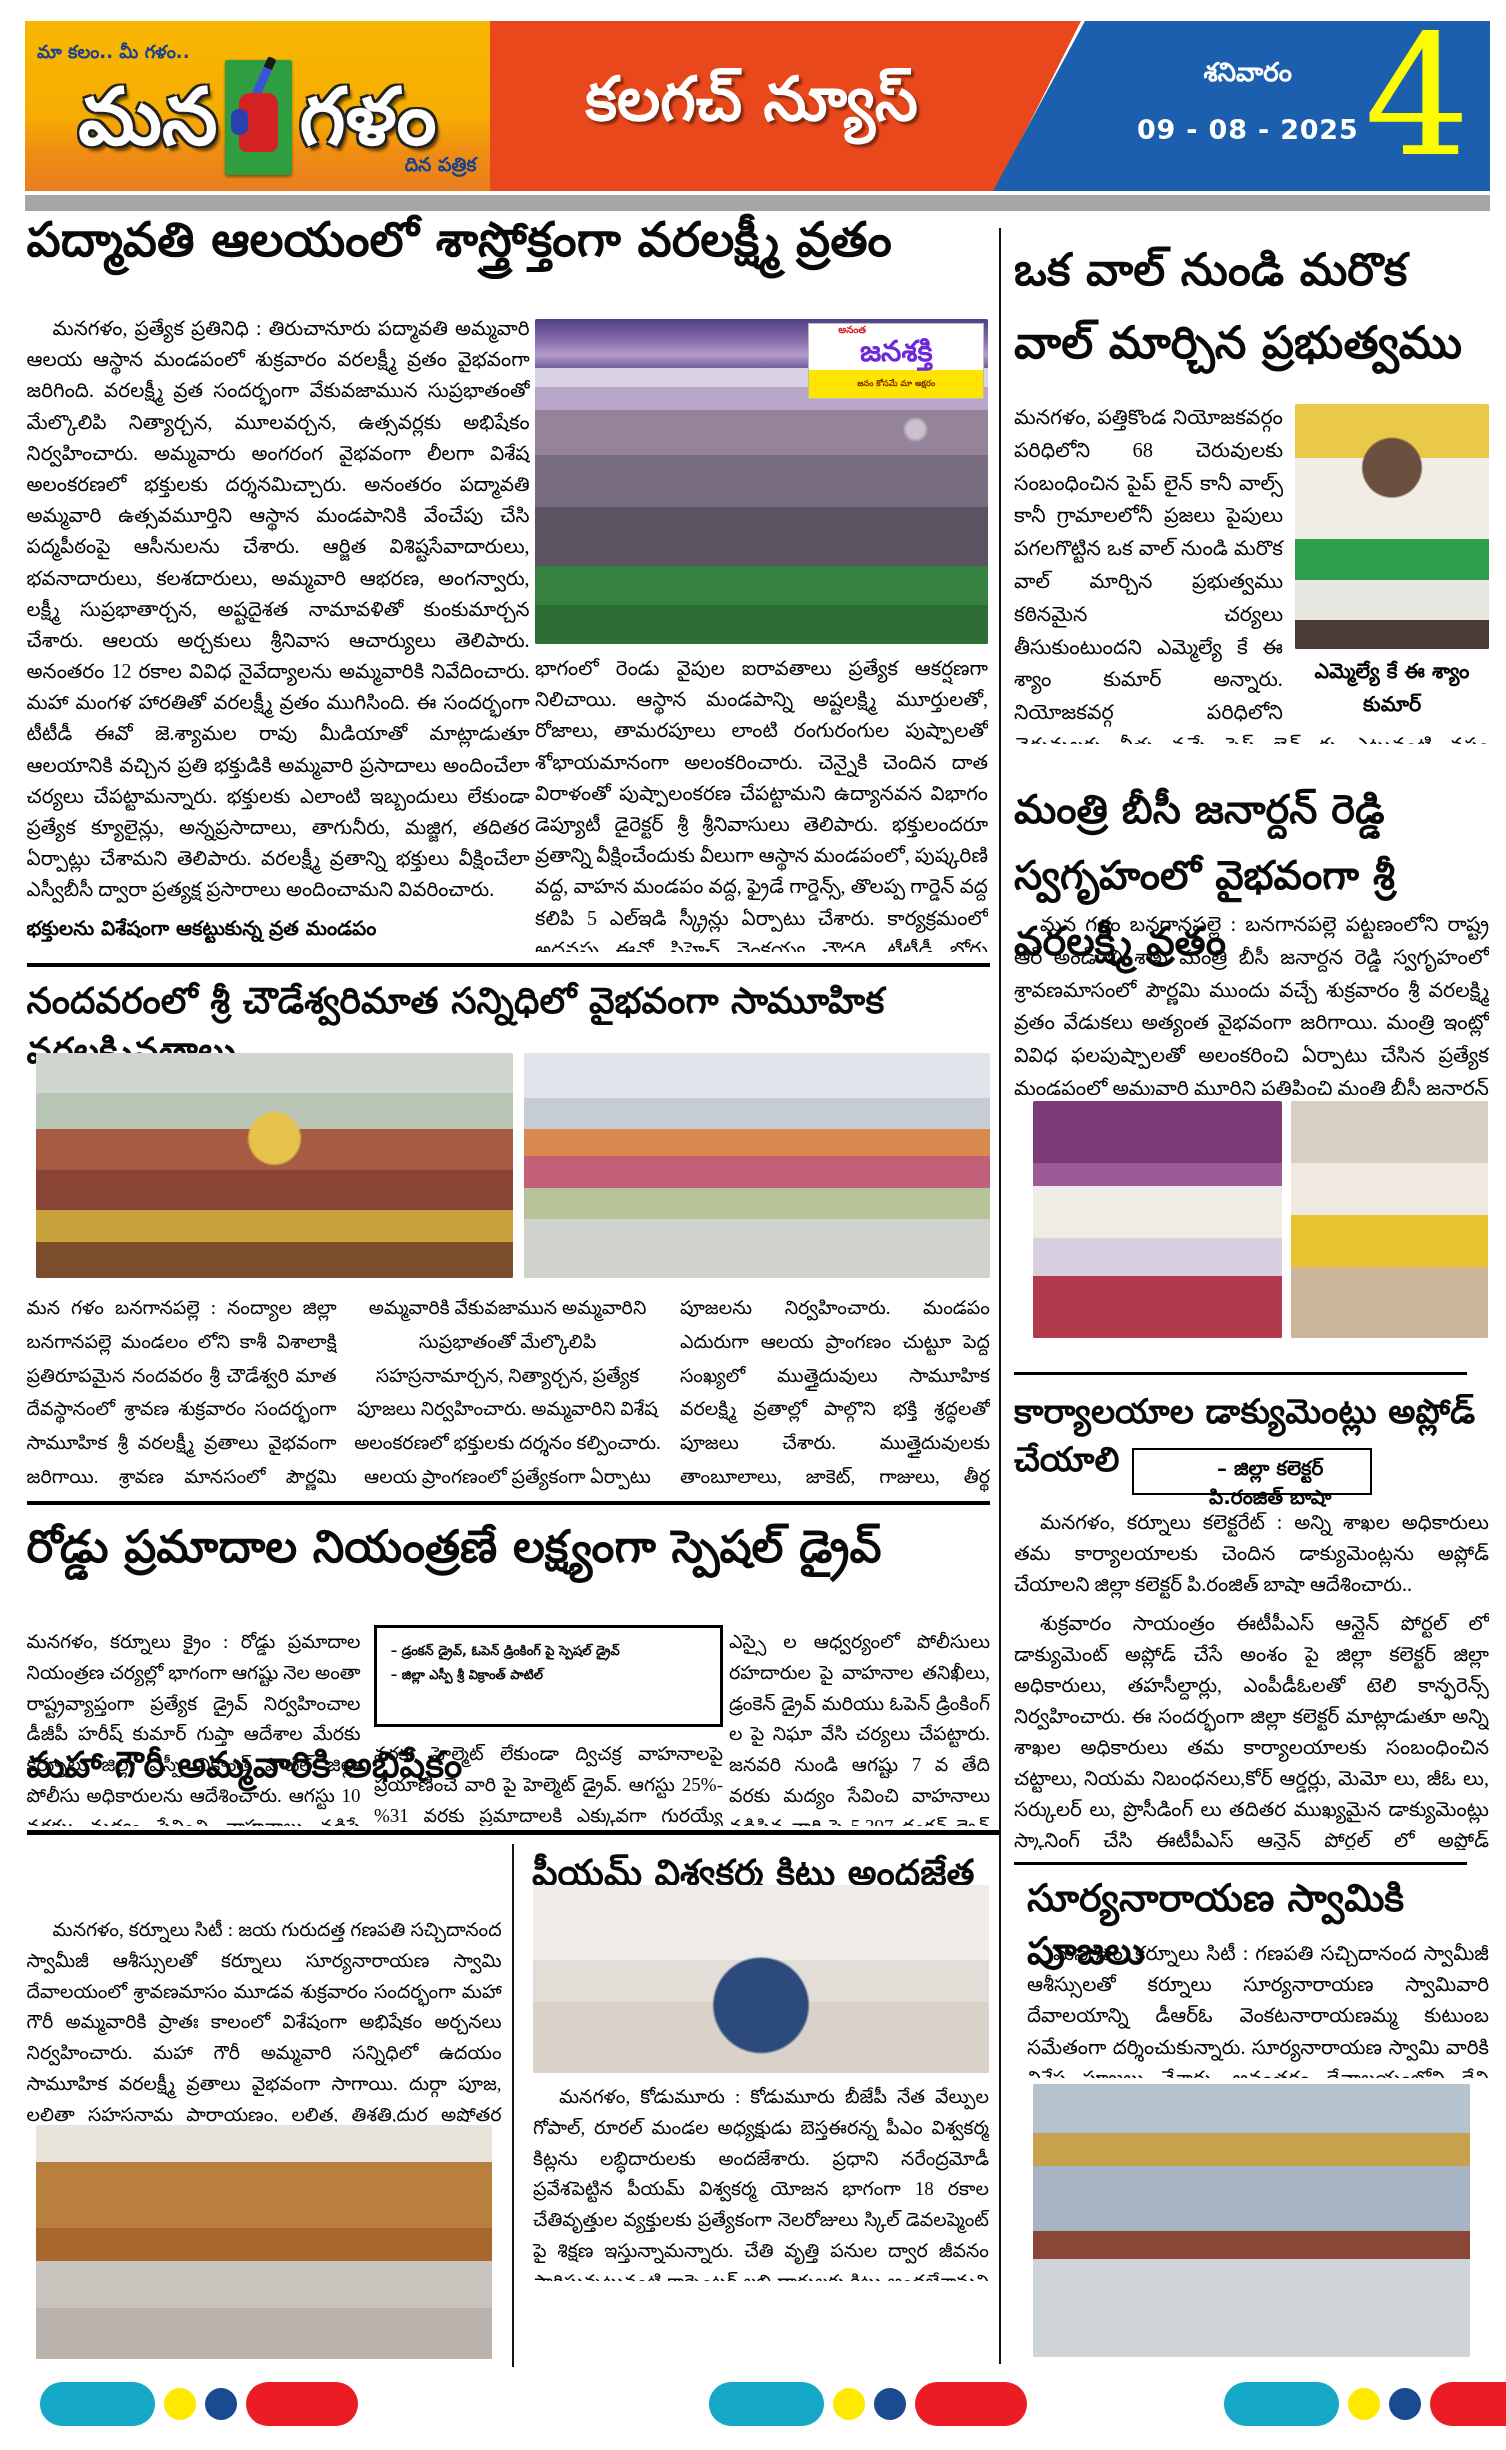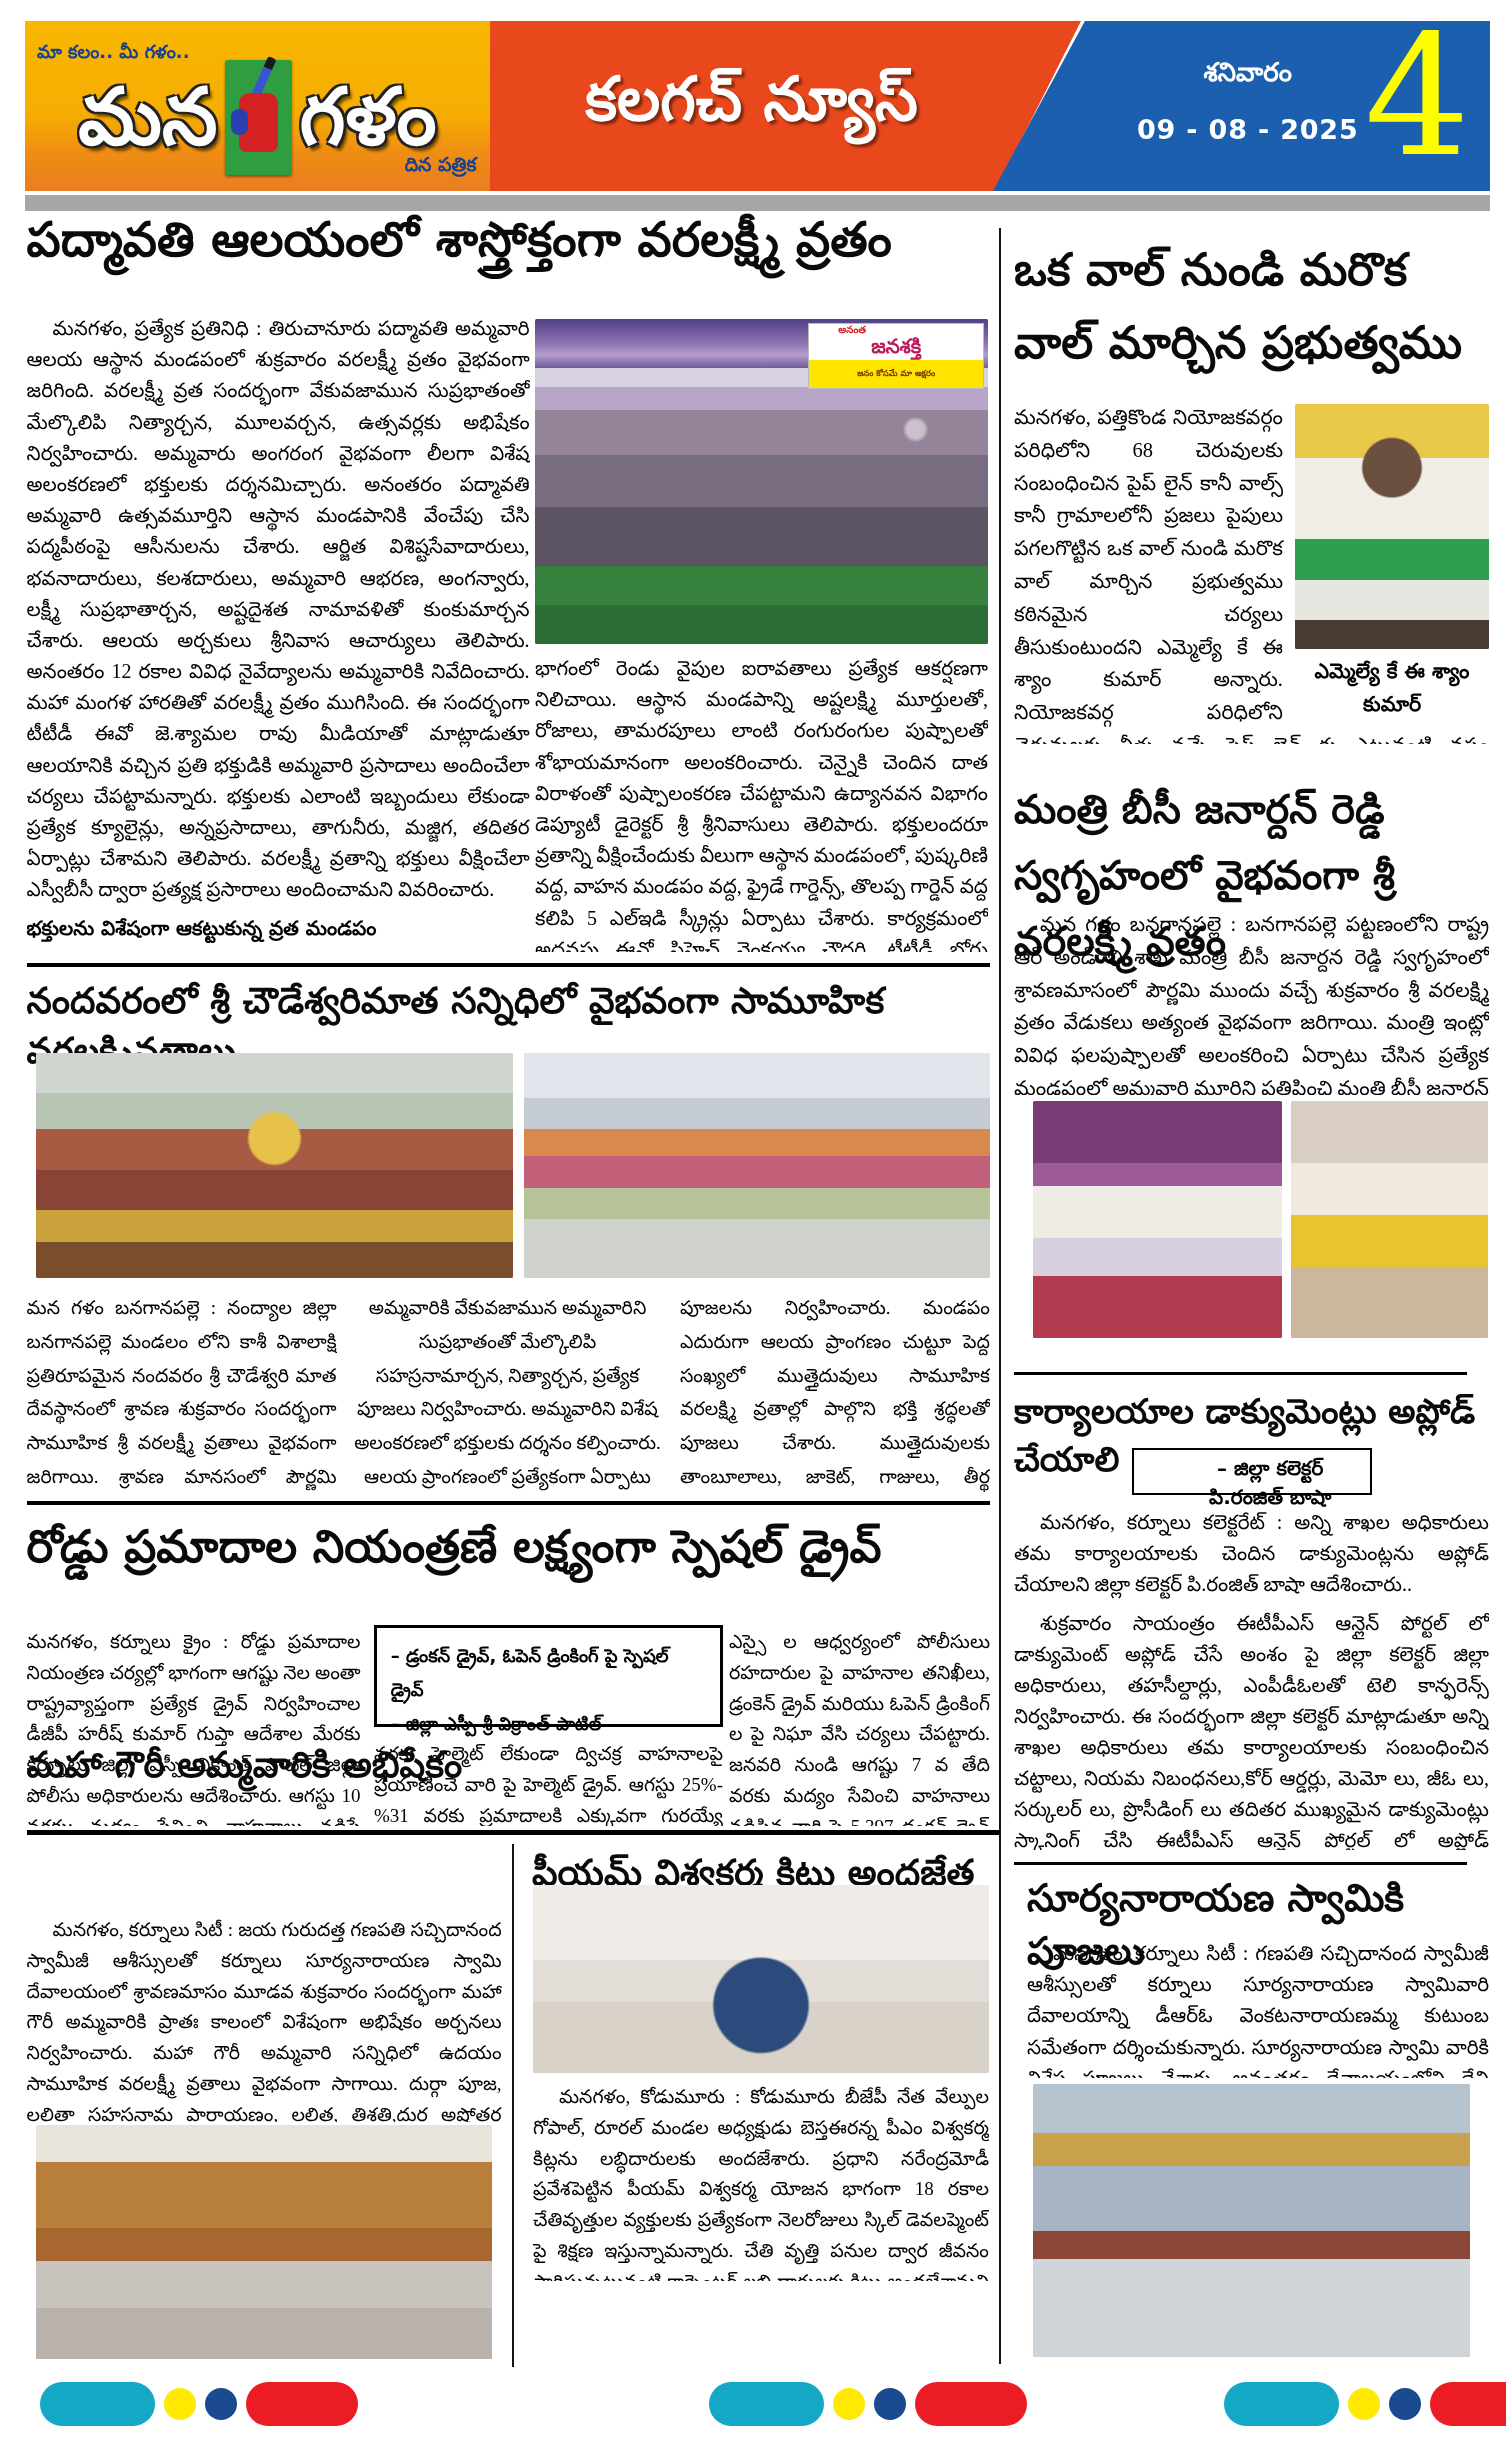--- a/index.html
+++ b/index.html
@@ -61,28 +61,28 @@
   .body27 { font-size:20.5px; line-height:1.60; }
   .indent { text-indent:26px; }
   p.para { margin-bottom:7.6px; text-indent:26px; }
   .subhead { font-weight:bold; font-family:"DejaVu Sans",sans-serif; font-size:20px; margin:7.6px 0 6px 0; }
 
   
   .badge { right:3.8px; top:3.8px; width:176px; background:#fff; border:0.8px solid #bbb;
     text-align:center; padding:1.5px 3px 0 3px; }
   .badge .b-top { color:#d42222; font-size:10px; font-weight:bold; text-align:left; padding-left:26px;
     font-family:"DejaVu Sans",sans-serif; line-height:1; }
-  .badge .b-main { color:#be185d; font-size:20px; font-weight:900; line-height:1.15;
+  .badge .b-main { color:#6d28d9; font-size:29px; font-weight:900; line-height:1.15;
     font-family:"DejaVu Sans",sans-serif; }
   .badge .b-strip { background:#ffe400; color:#7c2d00; font-size:8.4px; font-weight:bold;
     margin:1.5px -3px 0 -3px; padding:8px 0; font-family:"DejaVu Sans",sans-serif; }
 
   
   .callout { border:3px solid #000; padding:10.6px 13.7px; font-family:"DejaVu Sans",sans-serif;
-    font-weight:bold; font-size:18px; line-height:1.9; background:#fff; }
+    font-weight:bold; font-size:13px; line-height:1.9; background:#fff; }
   .byline-box { border:2.3px solid #000; padding:6px 10.6px; font-family:"DejaVu Sans",sans-serif;
     font-weight:bold; font-size:20px; text-align:center; background:#fff; }
 
   
   .float-photo { float:right; width:194px; margin:3px 0 4.6px 12px; }
   .float-photo .cap { font-family:"DejaVu Sans",sans-serif; font-weight:bold; font-size:20.5px;
     text-align:center; margin-top:6px; }
 
   
   .ph-crowd-hall { background:

